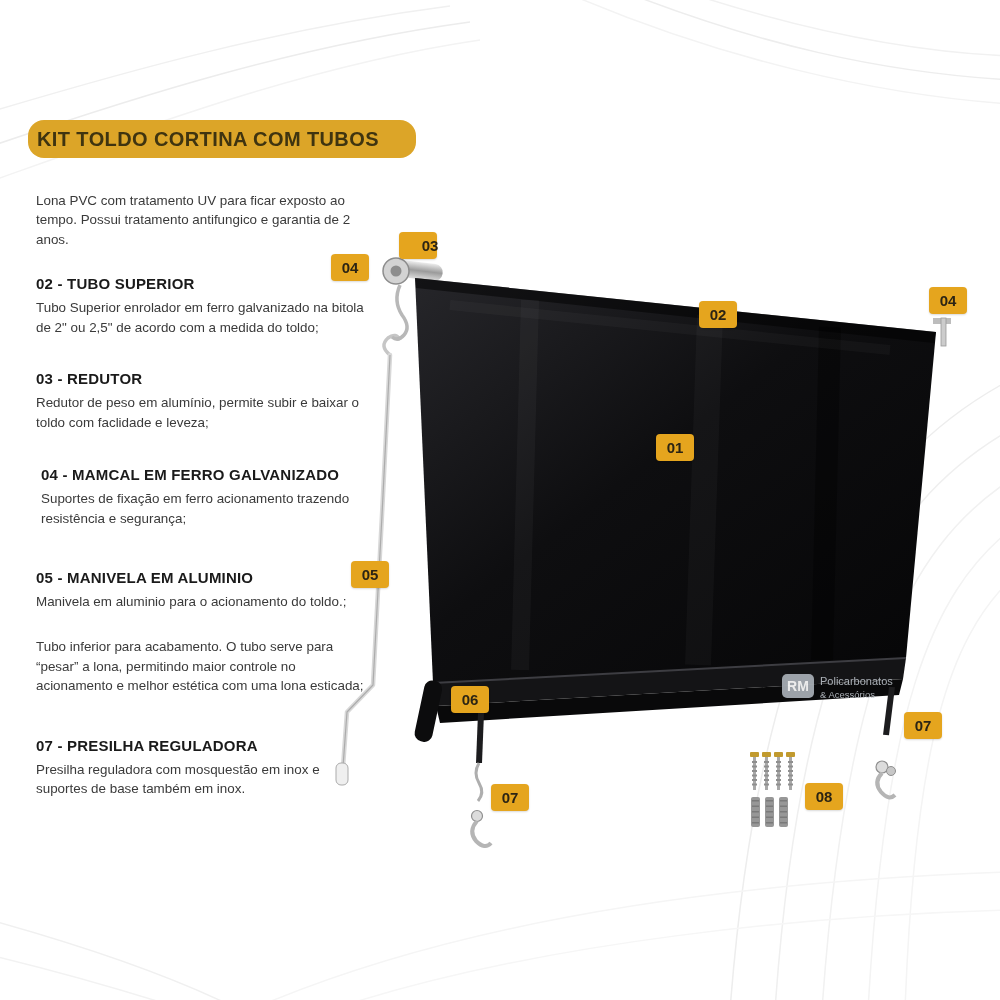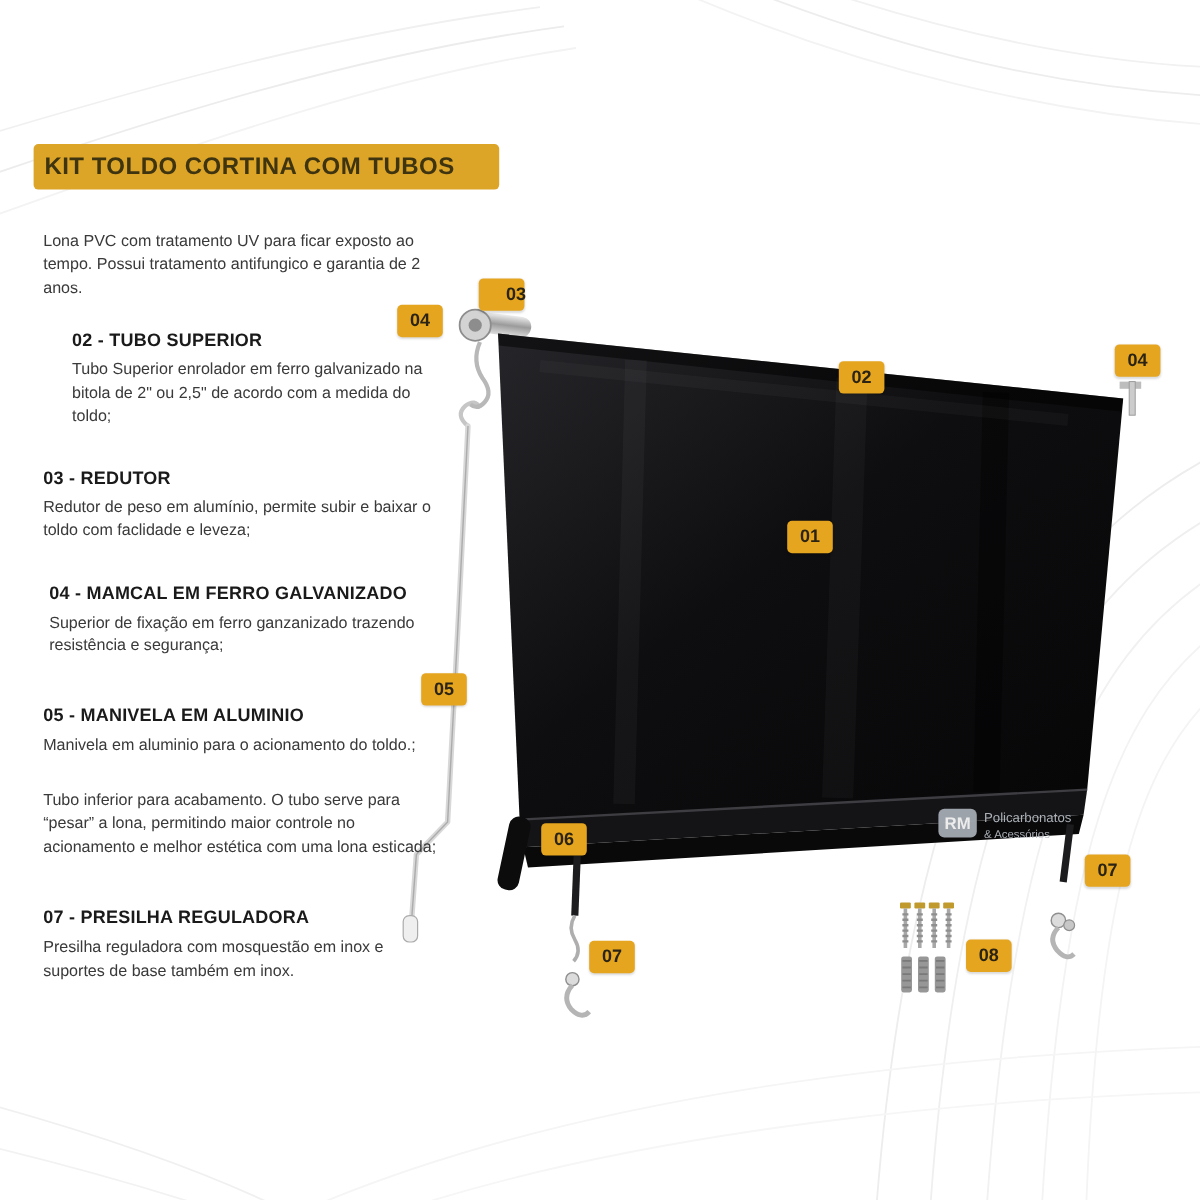--- a/index.html
+++ b/index.html
@@ -5,34 +5,34 @@
   * { margin:0; padding:0; box-sizing:border-box; }
   html,body { background:#ffffff; }
   .page {
     position:relative; width:1000px; height:1000px; background:#ffffff;
     overflow:hidden; font-family:"Liberation Sans", sans-serif;
   }
   .bg-svg { position:absolute; left:0; top:0; z-index:0; }
 
   .title-banner {
     position:absolute; left:28px; top:120px; width:388px; height:38px;
-    background:#DCA528; border-radius:4px; z-index:3;
+    background:#DCA528; border-radius:16px; z-index:3;
     display:flex; align-items:center; padding-left:9px;
   }
   .title-banner span {
     font-size:20px; font-weight:600; letter-spacing:.4px; color:#3F3410;
   }
 
   .items { position:absolute; left:36px; top:191px; width:332px; z-index:3; }
   .item h3 {
     font-size:15px; font-weight:700; color:#1A1A1A; margin-bottom:6px; letter-spacing:.2px;
   }
   .item p { font-size:13.4px; color:#3A3A3A; line-height:1.45; }
   .item { margin-bottom:26px; }
-  .item.i2 { margin-bottom:33px;margin-left:24px; }
+  .item.i2 { margin-bottom:33px; }
   .item.i3 { margin-bottom:34px; }
   .item.i4 { margin-bottom:41px; }
   .item.i4 h3, .item.i4 p { padding-left:5px; }
   .item.i6 { margin-bottom:41px; }
   .item.i7 { margin-bottom:34px; }
   .item.i8 h3 { max-width:220px; }
 
   .product-svg { position:absolute; left:330px; top:215px; z-index:2; }
   svg text { font-family:"Liberation Sans", sans-serif; }
 
@@ -89,21 +89,21 @@
     <div class="item i2">
       <h3>02 - TUBO SUPERIOR</h3>
       <p>Tubo Superior enrolador em ferro galvanizado na bitola de 2" ou 2,5" de acordo com a medida do toldo;</p>
     </div>
     <div class="item i3">
       <h3>03 - REDUTOR</h3>
       <p>Redutor de peso em alumínio, permite subir e baixar o toldo com faclidade e leveza;</p>
     </div>
     <div class="item i4">
       <h3>04 - MAMCAL  EM FERRO GALVANIZADO</h3>
-      <p>Superior de fixação em ferro ganzanizado trazendo resistência e segurança;</p>
+      <p>Suportes de fixação em ferro acionamento trazendo resistência e segurança;</p>
     </div>
     <div class="item i5">
       <h3>05 - MANIVELA EM ALUMINIO</h3>
       <p>Manivela em aluminio para o acionamento do toldo.;</p>
     </div>
     <div class="item i6">
       <p>Tubo inferior para acabamento. O tubo serve para “pesar” a lona, permitindo maior controle no acionamento e melhor estética com uma lona esticada;</p>
     </div>
     <div class="item i7">
       <h3>07 - PRESILHA REGULADORA</h3>

